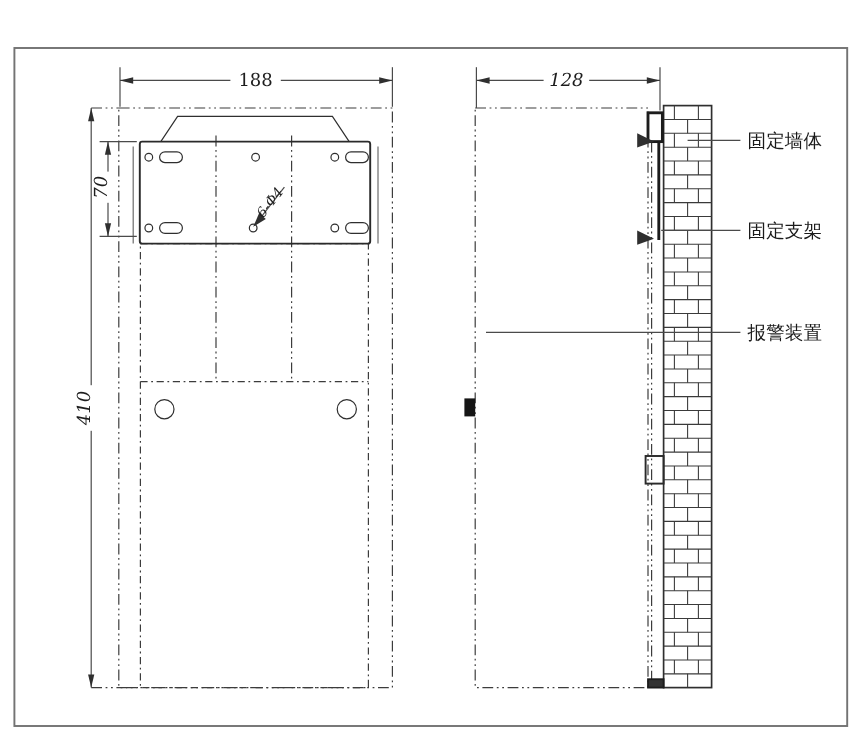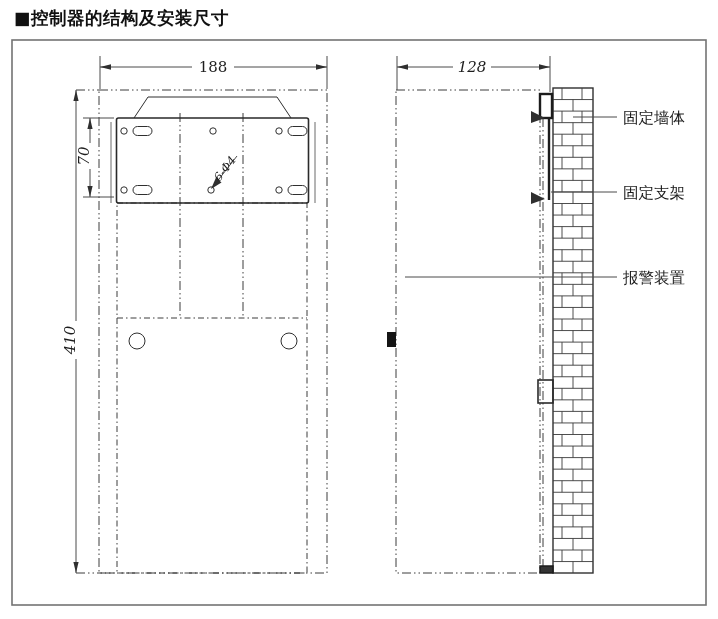--- a/index.html
+++ b/index.html
@@ -20,21 +20,20 @@
   .brick{stroke:#3a3a3a;stroke-width:0.9;}
   text.dimtxt{font-family:"DejaVu Serif",serif;font-size:15px;fill:#1d1d1d;}
   text.ital{font-style:italic;}
   text.smalldim{font-family:"DejaVu Serif",serif;font-style:italic;font-size:11.5px;fill:#1d1d1d;}
   text.callout{font-family:"DejaVu Serif",serif;font-size:15.5px;fill:#1a1a1a;}
 </style>
 </head>
 <body>
 
 <div class="page">
-  <div class="title">■控制器的结构及安装尺寸</div>
 
   <svg width="718" height="619" viewBox="0 0 718 619">
 
     <rect x="12" y="40" width="694" height="565" fill="none" stroke="#737373" stroke-width="1.6"></rect>
 
     <g>
 
       <rect class="dd" x="99" y="90" width="228" height="483"></rect>
       <rect class="dsh" x="117" y="203" width="190" height="370"></rect>
       <line class="dsh" x1="117" y1="318" x2="307" y2="318"></line>

